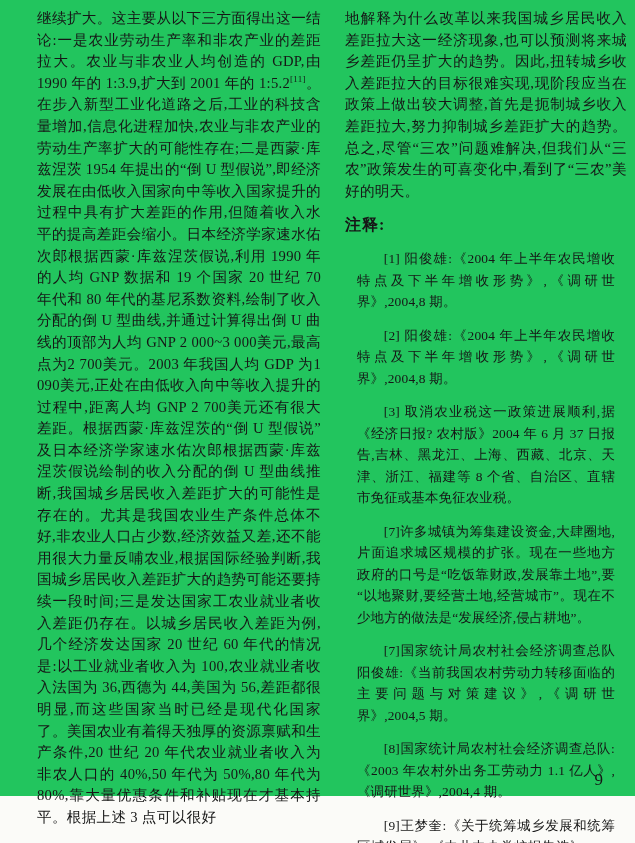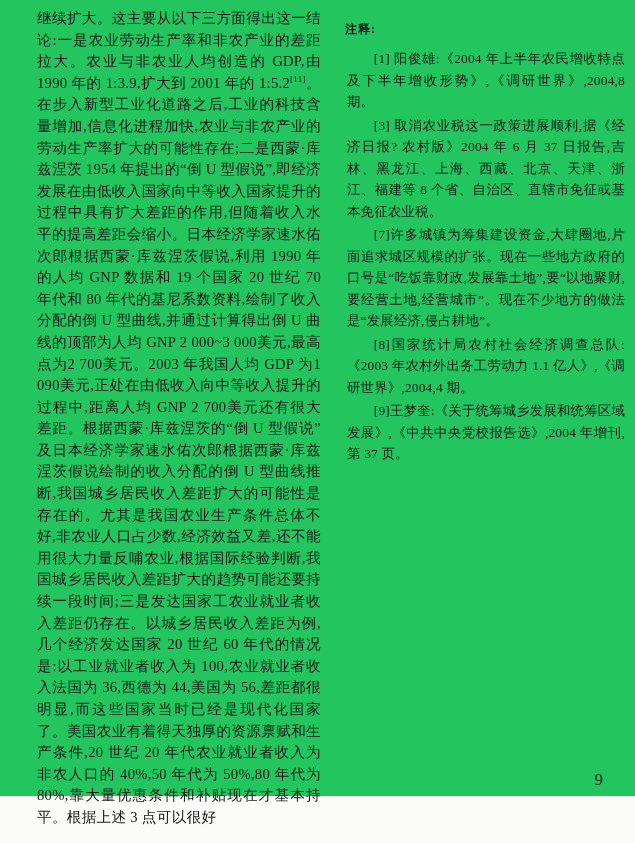--- a/index.html
+++ b/index.html
@@ -18,26 +18,26 @@
     margin:0;
     font-size:14.6px;
     line-height:21.6px;
     text-align:justify;
     text-justify:inter-ideograph;
     letter-spacing:0.3px;
   }
   sup.ref{font-size:9px;line-height:0;vertical-align:super;}
   .notes-heading{
     font-weight:bold;
-    font-size:12px;
+    font-size:16px;
     margin:13px 0 10px 0;
     letter-spacing:1px;
   }
   p.note{
-    margin:2px;
+    margin:12px;
     font-size:13.4px;
     line-height:21.5px;
     text-align:justify;
     text-justify:inter-ideograph;
     text-indent:2em;
     letter-spacing:0.2px;
   }
   .page-number{
     position:absolute;
     right:32px;bottom:6px;
@@ -48,25 +48,28 @@
 </head>
 <body>
 
 <div class="page">
 
   <div class="column col-left">
     <p class="body-text"><span>继续扩大。这主要从以下三方面得出这一结论:一是农业劳动生产率和非农产业的差距拉大。农业与非农业人均创造的 GDP,由 1990 年的 1:3.9,扩大到 2001 年的 1:5.2</span><sup class="ref">[11]</sup><span>。在步入新型工业化道路之后,工业的科技含量增加,信息化进程加快,农业与非农产业的劳动生产率扩大的可能性存在;二是西蒙·库兹涅茨 1954 年提出的“倒 U 型假说”,即经济发展在由低收入国家向中等收入国家提升的过程中具有扩大差距的作用,但随着收入水平的提高差距会缩小。日本经济学家速水佑次郎根据西蒙·库兹涅茨假说,利用 1990 年的人均 GNP 数据和 19 个国家 20 世纪 70 年代和 80 年代的基尼系数资料,绘制了收入分配的倒 U 型曲线,并通过计算得出倒 U 曲线的顶部为人均 GNP 2 000~3 000美元,最高点为2 700美元。2003 年我国人均 GDP 为1 090美元,正处在由低收入向中等收入提升的过程中,距离人均 GNP 2 700美元还有很大差距。根据西蒙·库兹涅茨的“倒 U 型假说”及日本经济学家速水佑次郎根据西蒙·库兹涅茨假说绘制的收入分配的倒 U 型曲线推断,我国城乡居民收入差距扩大的可能性是存在的。尤其是我国农业生产条件总体不好,非农业人口占少数,经济效益又差,还不能用很大力量反哺农业,根据国际经验判断,我国城乡居民收入差距扩大的趋势可能还要持续一段时间;三是发达国家工农业就业者收入差距仍存在。以城乡居民收入差距为例,几个经济发达国家 20 世纪 60 年代的情况是:以工业就业者收入为 100,农业就业者收入法国为 36,西德为 44,美国为 56,差距都很明显,而这些国家当时已经是现代化国家了。美国农业有着得天独厚的资源禀赋和生产条件,20 世纪 20 年代农业就业者收入为非农人口的 40%,50 年代为 50%,80 年代为 80%,靠大量优惠条件和补贴现在才基本持平。根据上述 3 点可以很好</span></p>
   </div>
 
   <div class="column col-right">
+    <p class="body-text">地解释为什么改革以来我国城乡居民收入差距拉大这一经济现象,也可以预测将来城乡差距仍呈扩大的趋势。因此,扭转城乡收入差距拉大的目标很难实现,现阶段应当在政策上做出较大调整,首先是扼制城乡收入差距拉大,努力抑制城乡差距扩大的趋势。总之,尽管“三农”问题难解决,但我们从“三农”政策发生的可喜变化中,看到了“三农”美好的明天。</p>
     <div class="notes-heading">注释:</div>
     <div>
         <p class="note">[1] 阳俊雄:《2004 年上半年农民增收特点及下半年增收形势》,《调研世界》,2004,8 期。</p>
+        <p class="note">[2] 阳俊雄:《2004 年上半年农民增收特点及下半年增收形势》,《调研世界》,2004,8 期。</p>
         <p class="note">[3] 取消农业税这一政策进展顺利,据《经济日报? 农村版》2004 年 6 月 37 日报告,吉林、黑龙江、上海、西藏、北京、天津、浙江、福建等 8 个省、自治区、直辖市免征或基本免征农业税。</p>
         <p class="note">[7]许多城镇为筹集建设资金,大肆圈地,片面追求城区规模的扩张。现在一些地方政府的口号是“吃饭靠财政,发展靠土地”,要“以地聚财,要经营土地,经营城市”。现在不少地方的做法是“发展经济,侵占耕地”。</p>
+        <p class="note">[7]国家统计局农村社会经济调查总队阳俊雄:《当前我国农村劳动力转移面临的主要问题与对策建议》,《调研世界》,2004,5 期。</p>
         <p class="note">[8]国家统计局农村社会经济调查总队:《2003 年农村外出务工劳动力 1.1 亿人》,《调研世界》,2004,4 期。</p>
         <p class="note">[9]王梦奎:《关于统筹城乡发展和统筹区域发展》,《中共中央党校报告选》,2004 年增刊,第 37 页。</p>
       </div>
   </div>
 
   <div class="page-number">9</div>
 
 </div>
 
 </body></html>

